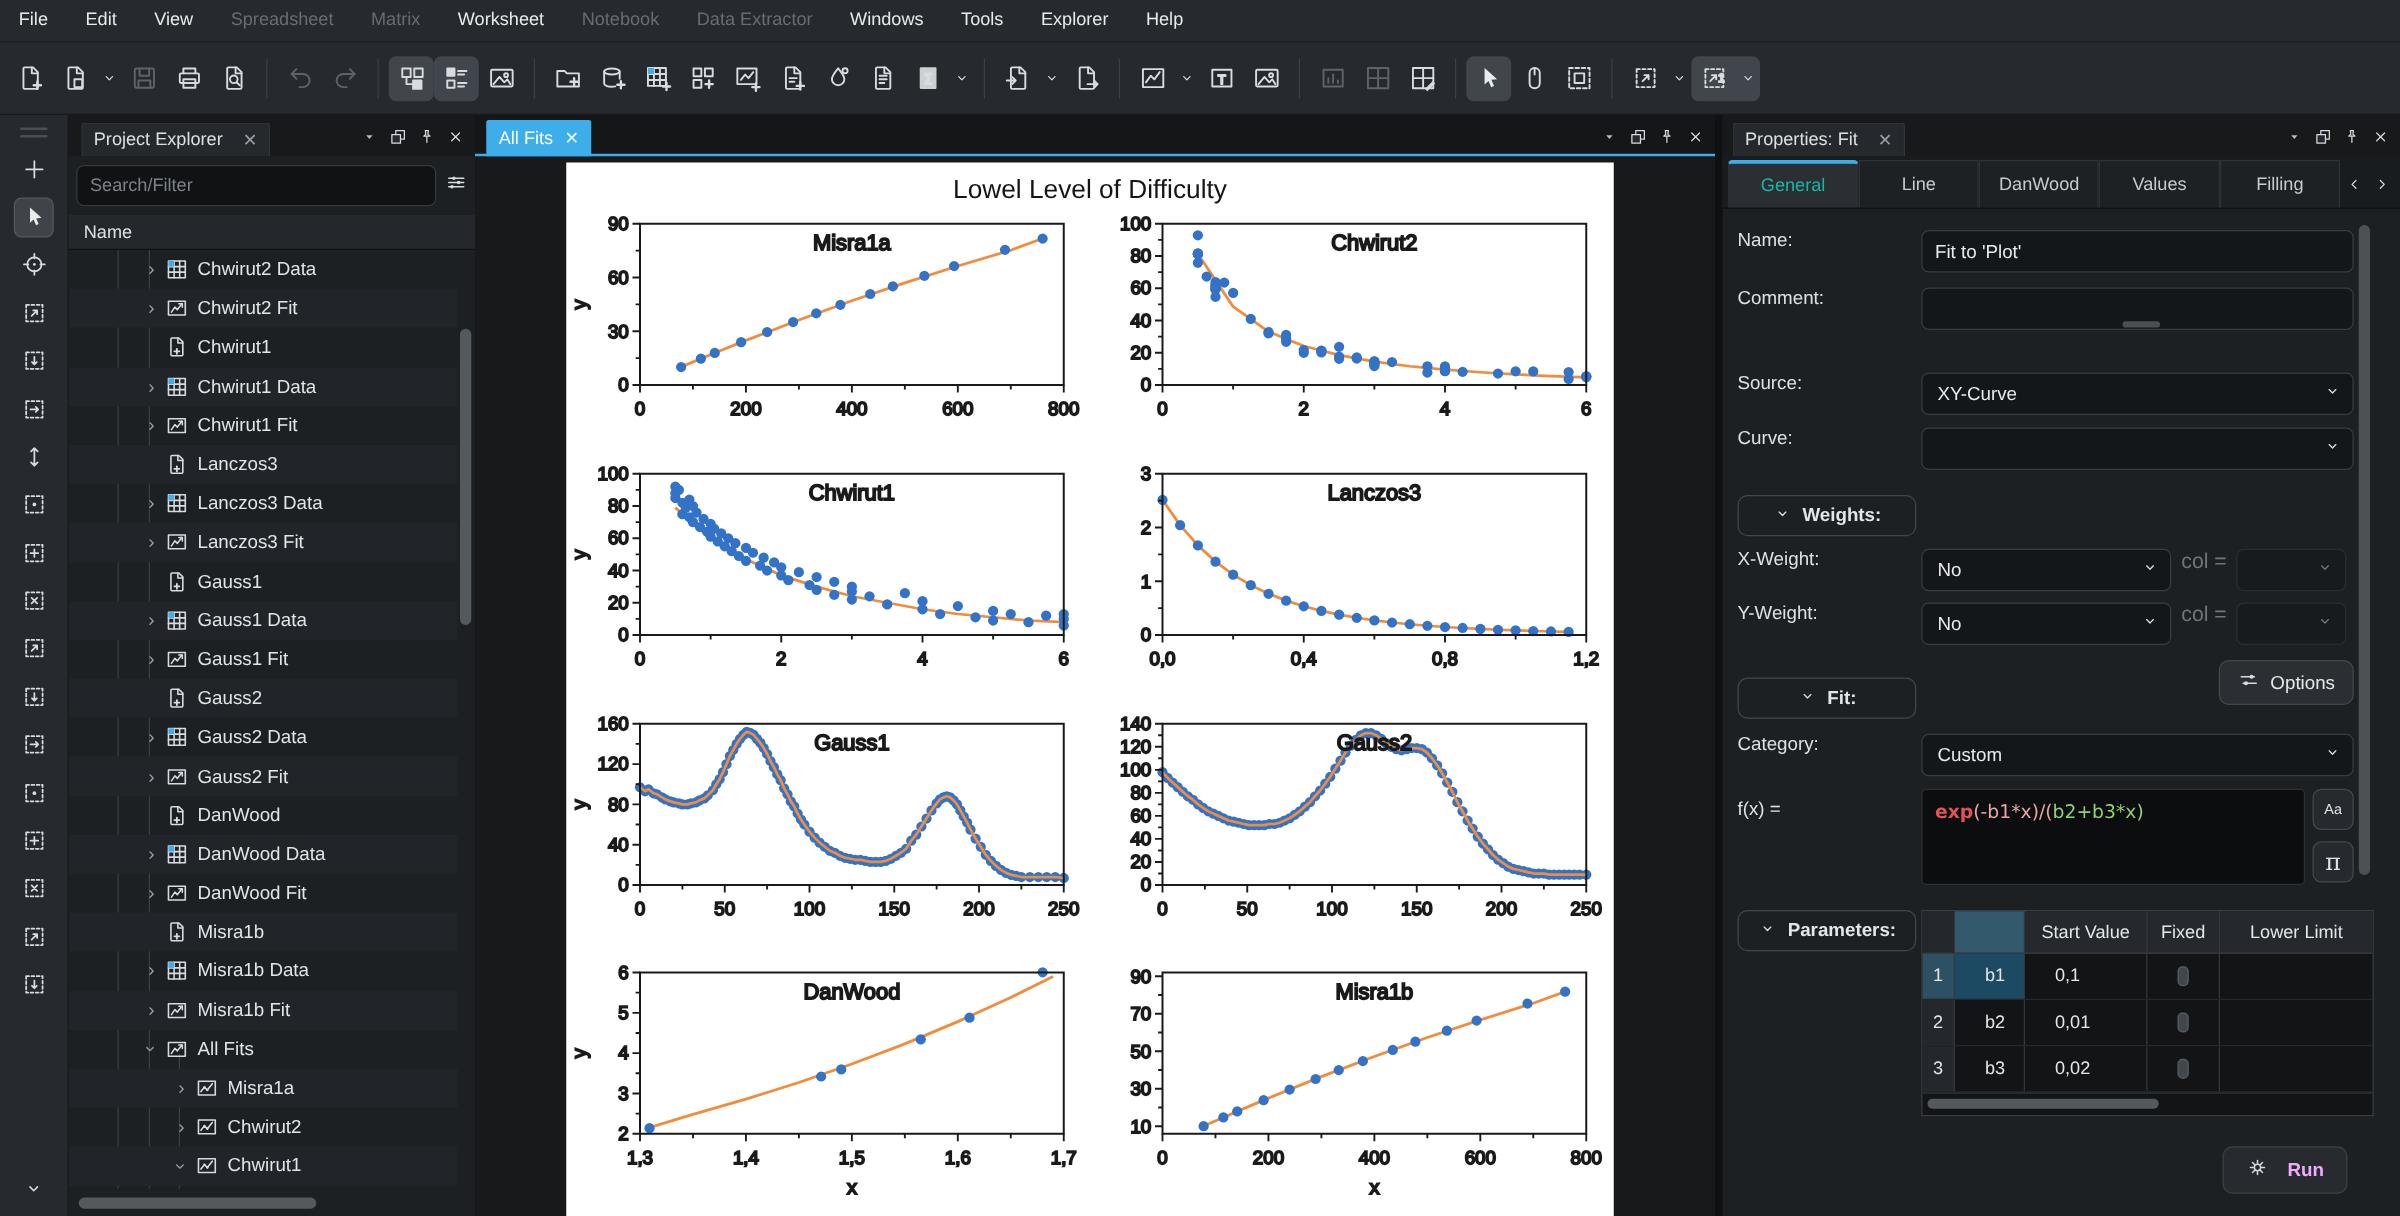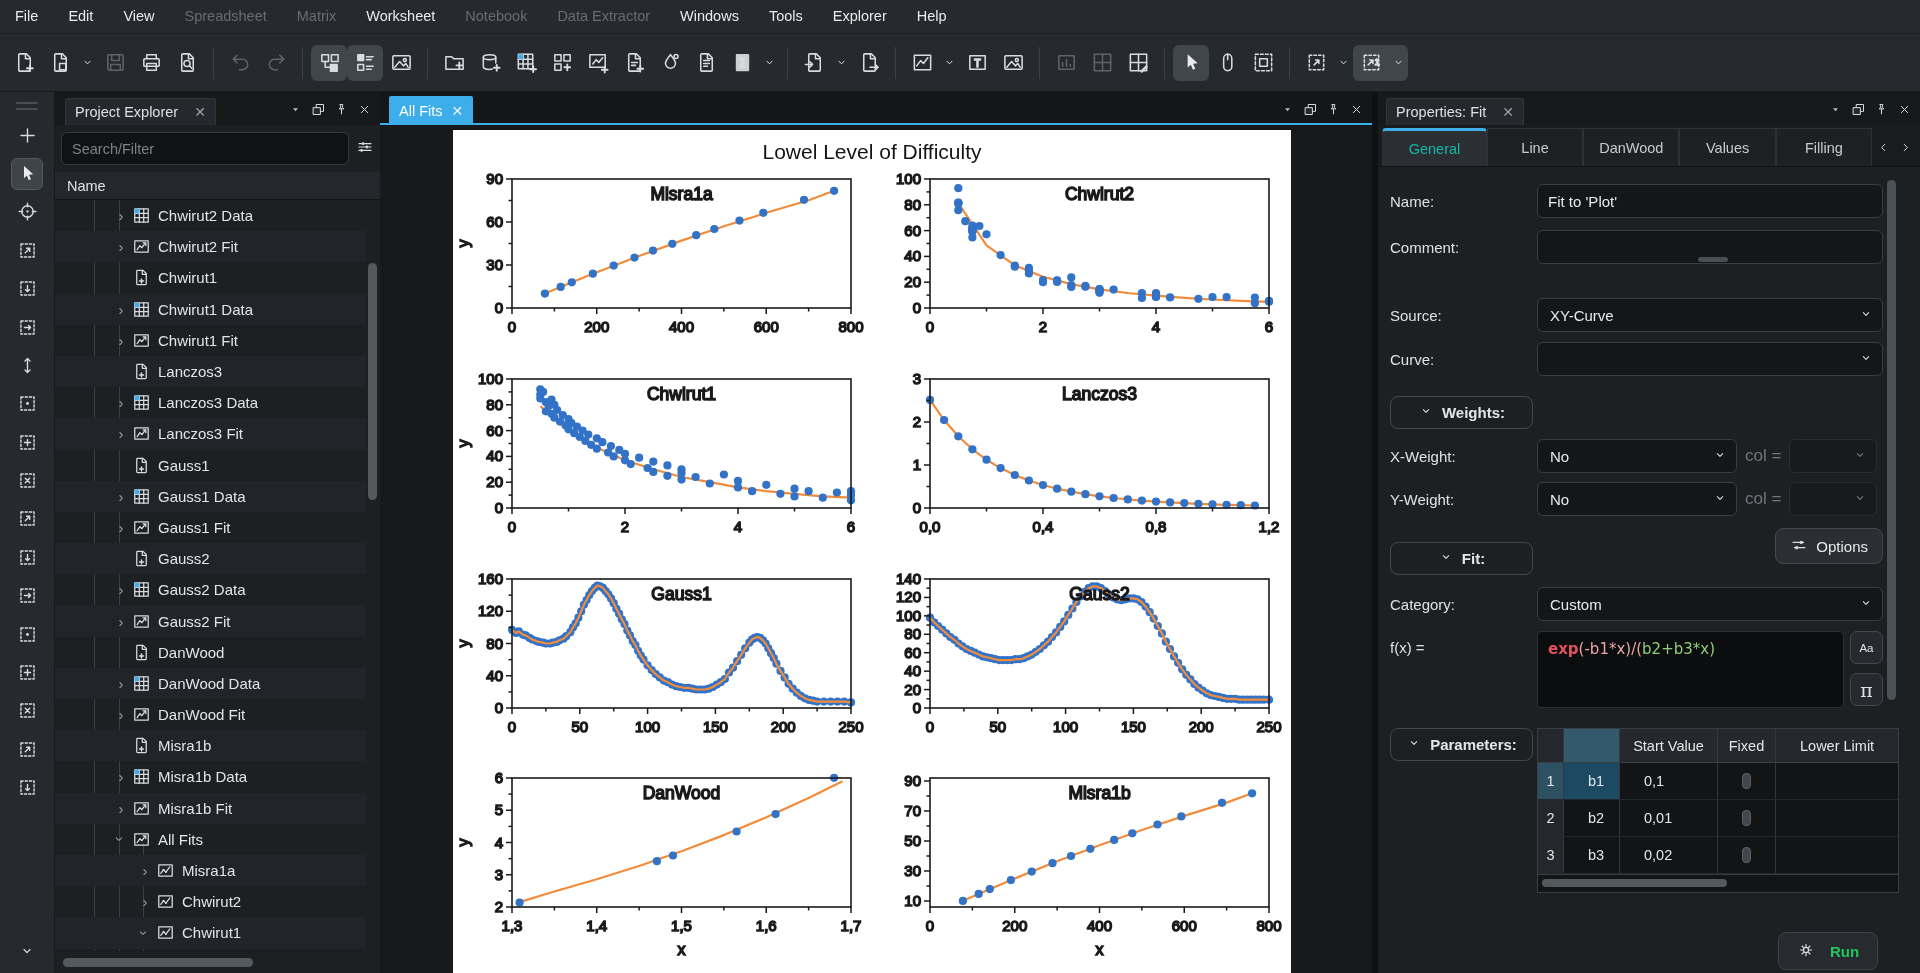--- a/index.html
+++ b/index.html
@@ -51,21 +51,21 @@
   #worksheet{position:absolute;left:73px;top:38px;width:838px;height:905px;background:#ffffff;overflow:hidden}
   #ws-title{position:absolute;left:0;top:10px;width:100%;text-align:center;color:#141414;font-size:21px}
   .plot{position:absolute;width:418px;height:232px;pointer-events:none}
   
   #props{position:absolute;left:1378px;top:92px;width:542px;bottom:0;background:#1d2023}
   #prop-tabs{position:absolute;left:0;top:33px;width:100%;height:42px;display:flex;align-items:flex-end;padding:0 4px;background:#191c1e;border-bottom:1px solid #0f1113}
   .ptab{height:38px;display:flex;align-items:center;justify-content:center;font-size:14.5px;color:#c7cbcf;background:#1e2124;border:1px solid #2e3236;border-bottom:none;padding:0 4px;flex:1}
   .ptab.sel{background:#2b2f34;color:#14b8a6;border-top:3px solid #3daee9;border-radius:4px 4px 0 0;flex:1.1}
   .ptab-arrow{width:22px;height:38px;display:flex;align-items:center;justify-content:center;flex:none}
   #prop-body{position:absolute;left:0;top:86px;width:505px;bottom:0;padding:0 0 0 12px;font-size:15px}
-  .prow{display:flex;align-items:center;margin-bottom:0}
+  .prow{display:flex;margin-bottom:0}
   .plabel{width:147px;flex:none;color:#dee1e4}
   .pfield{flex:1;height:34px;background:#141719;border:1px solid #383d42;border-radius:6px;color:#e8eaec;font-size:15px;padding:0 10px;outline:none;min-width:0}
   .pselect{flex:1;height:34px;background:#141719;border:1px solid #383d42;border-radius:6px;display:flex;align-items:center;padding:0 8px 0 12px;color:#e8eaec;min-width:0}
   .pselect .val{flex:1;overflow:hidden}
   .pselect.dis{opacity:.45}
   .section-btn{width:143px;height:33px;border:1.5px solid #42474c;border-radius:8px;display:flex;align-items:center;justify-content:center;gap:8px;font-weight:bold;color:#e3e6e9;background:transparent}
   .gap6{height:6px}.gap10{height:10px}.gap12{height:12px}.gap20{height:20px}.gap24{height:24px}.gap9{height:9px}
   .col-label{color:#6f757b;margin:0 8px;font-size:17px}
   .mini-select{width:88px;flex:none}
   .opt-btn{height:36px;padding:12px 14px;border:1px solid #44484d;background:#2b2f33;border-radius:8px;display:flex;align-items:center;gap:8px;color:#e6e8ea;font-size:15px}
@@ -79,21 +79,21 @@
   .c-num{width:26px;flex:none;justify-content:center;background:#24272b;padding:0}
   .c-name{width:56px;flex:none}
   .c-start{width:98px;flex:none}
   .c-fixed{width:58px;flex:none;justify-content:center}
   .c-lower{flex:1;border-right:none}
   .pt-hrow .c-name{background:#33596d}
   .row-sel .c-num{background:#2e5063}
   .row-sel .c-name{background:#1d4a63}
   .pt-row{border-bottom:1px solid #24282c}
   .cb{width:16px;height:16px;border-radius:4px;background:#42474c;border:1px solid #5a5f64}
-  #run-btn{position:absolute;right:42px;bottom:3px;width:100px;height:38px;border:1px solid #3e4246;background:#272b2f;border-radius:8px;display:flex;align-items:center;justify-content:center;gap:15px;color:#22c55e;font-weight:bold;font-size:15px}
+  #run-btn{position:absolute;right:42px;bottom:18px;width:100px;height:38px;border:1px solid #3e4246;background:#272b2f;border-radius:8px;display:flex;align-items:center;justify-content:center;gap:15px;color:#f0abfc;font-weight:bold;font-size:15px}
   #props-vscroll{position:absolute;right:24px;top:88px;width:9px;height:520px;border-radius:5px;background:#4c5156}
   #splitter{position:absolute;left:1372px;top:92px;width:6px;bottom:0;background:#0e1012}
 </style>
 </head>
 <body>
 
 <div id="menubar">
     <div class="menu-item">File</div>
     <div class="menu-item">Edit</div>
     <div class="menu-item">View</div>

